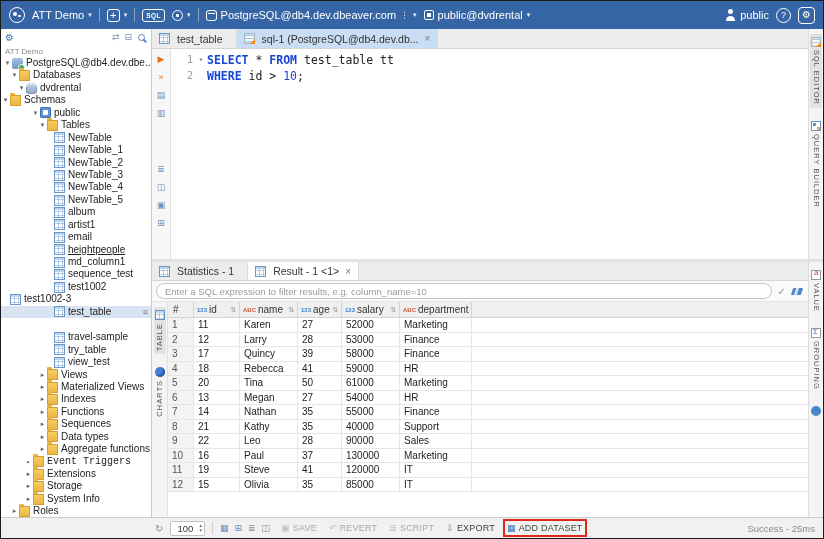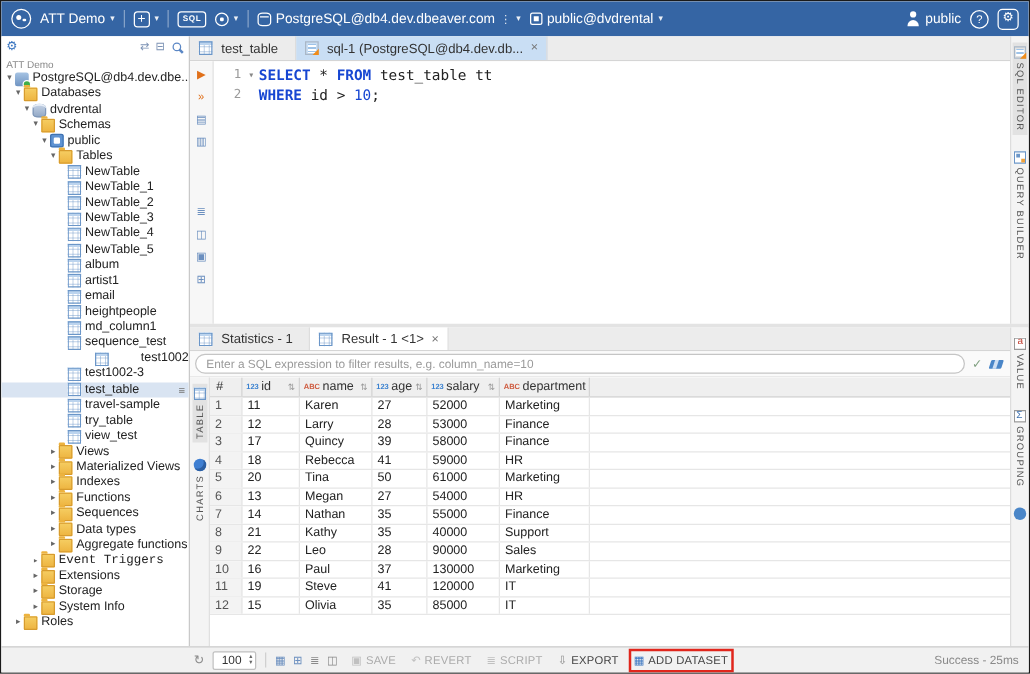--- a/index.html
+++ b/index.html
@@ -223,21 +223,21 @@
           <span class="icon icon-folder"></span>
           <span class="tlabel">Databases</span>
         </div>
 
         <div class="tree-row" style="padding-left: 16px;">
           <span class="arrow arrow-open"></span>
           <span class="icon icon-db"></span>
           <span class="tlabel">dvdrental</span>
         </div>
 
-        <div class="tree-row" style="padding-left: 23px;">
+        <div class="tree-row" style="">
           <span class="arrow arrow-open"></span>
           <span class="icon icon-folder"></span>
           <span class="tlabel">Schemas</span>
         </div>
 
         <div class="tree-row" style="padding-left: 30px;">
           <span class="arrow arrow-open"></span>
           <span class="icon icon-schema"></span>
           <span class="tlabel">public</span>
         </div>
@@ -295,58 +295,58 @@
           <span class="icon icon-table"></span>
           <span class="tlabel">artist1</span>
         </div>
 
         <div class="tree-row" style="padding-left: 44px;">
           <span class="arrow"></span>
           <span class="icon icon-table"></span>
           <span class="tlabel">email</span>
         </div>
 
-        <div class="tree-row" style="padding-left: 44px;">
+        <div class="tree-row" style="padding-left: 44px; text-decoration: underline;">
           <span class="arrow"></span>
           <span class="icon icon-table"></span>
           <span class="tlabel">heightpeople</span>
         </div>
 
         <div class="tree-row" style="padding-left: 44px;">
           <span class="arrow"></span>
           <span class="icon icon-table"></span>
           <span class="tlabel">md_column1</span>
         </div>
 
         <div class="tree-row" style="padding-left: 44px;">
           <span class="arrow"></span>
           <span class="icon icon-table"></span>
           <span class="tlabel">sequence_test</span>
         </div>
 
-        <div class="tree-row" style="padding-left: 44px; justify-content: space-between;">
+        <div class="tree-row" style="padding-left: 44px;">
           <span class="arrow"></span>
           <span class="icon icon-table"></span>
           <span class="tlabel">test1002</span>
         </div>
 
 
-        <div class="tree-row" style="padding-left: 44px;">
+        <div class="tree-row" style="">
           <span class="arrow"></span>
           <span class="icon icon-table"></span>
           <span class="tlabel">test1002-3</span>
         </div>
 
         <div class="tree-row selected" style="padding-left: 44px;">
           <span class="arrow"></span>
           <span class="icon icon-table"></span>
           <span class="tlabel">test_table</span>
         </div>
 
-        <div class="tree-row" style="padding-left: 44px;">
+        <div class="tree-row" style="padding-left: 44px; margin-top: 13px;">
           <span class="arrow"></span>
           <span class="icon icon-table"></span>
           <span class="tlabel">travel-sample</span>
         </div>
 
         <div class="tree-row" style="padding-left: 44px;">
           <span class="arrow"></span>
           <span class="icon icon-table"></span>
           <span class="tlabel">try_table</span>
         </div>

